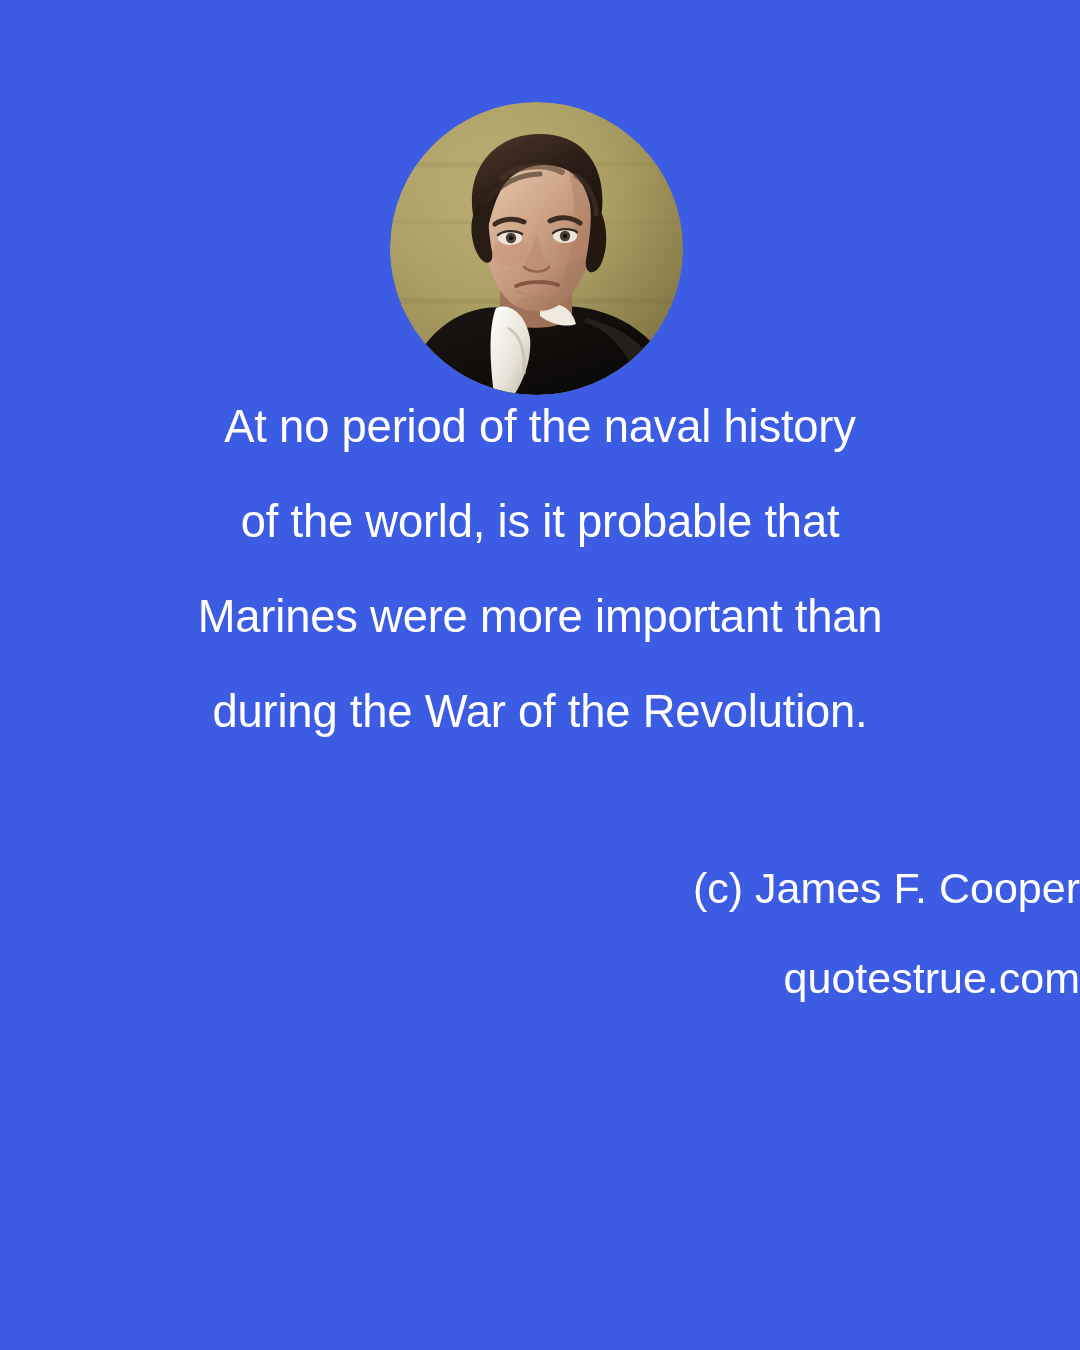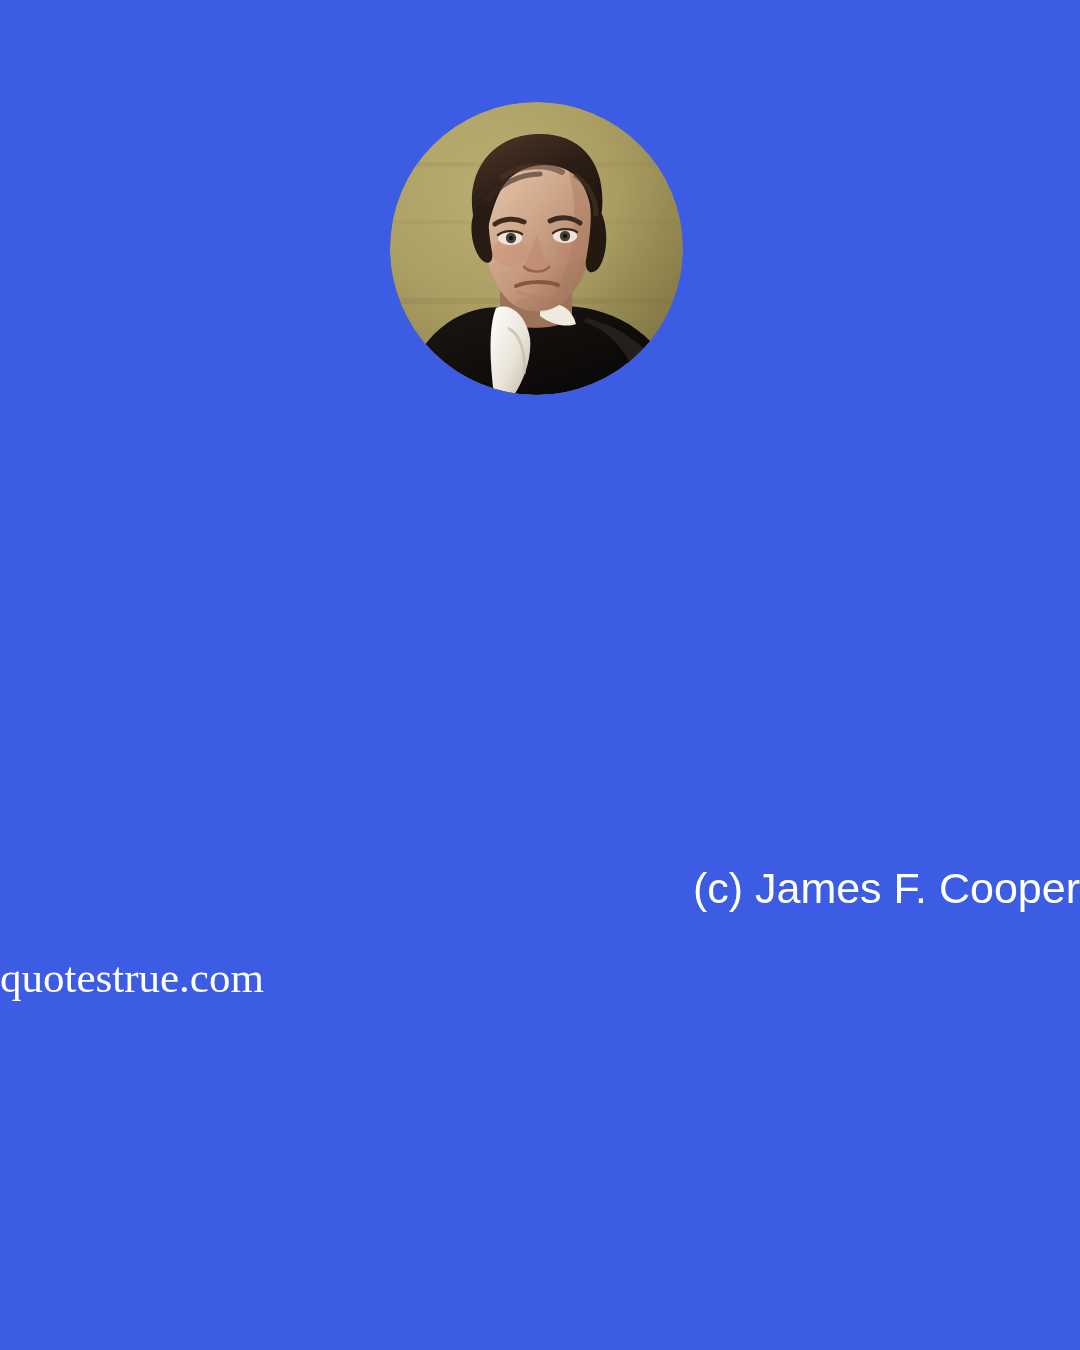--- a/index.html
+++ b/index.html
@@ -70,27 +70,26 @@
     font-weight: 400;
     white-space: nowrap;
   }
 
   
   #site-name {
     position: absolute;
     left: 0;
     top: 952px;
     width: 1080px;
-    text-align: left;
+    text-align: right;
     color: #FFFFFF;
     font-size: 43px;
     line-height: 52px;
     font-weight: 400;
     white-space: nowrap;
-    font-family: Liberation Serif, serif;
   }
 </style>
 </head>
 <body>
 
 <div id="quote-card">
 
   <div id="author-portrait">
     <svg viewBox="0 0 293 293" xmlns="http://www.w3.org/2000/svg" aria-hidden="true">
       <defs>
@@ -192,18 +191,24 @@
         <path d="M 134 165 C 140 171 154 171 159 165" stroke="#96654E" stroke-width="2.6" fill="none" stroke-linecap="round"></path>
 
         <path d="M 126 184 C 138 179 156 179 168 183" stroke="#8A5442" stroke-width="4" fill="none" stroke-linecap="round"></path>
         <path d="M 128 190 C 140 195 156 194 166 189" stroke="#B98470" stroke-width="2.5" fill="none" stroke-linecap="round" opacity="0.7"></path>
 
         <ellipse cx="146" cy="202" rx="20" ry="8" fill="#A77A5F" opacity="0.3"></ellipse>
       </g>
     </svg>
   </div>
 
+  <div id="quote-text">
+    <span class="quote-line">At no period of the naval history</span>
+    <span class="quote-line">of the world, is it probable that</span>
+    <span class="quote-line">Marines were more important than</span>
+    <span class="quote-line">during the War of the Revolution.</span>
+  </div>
 
   <div id="attribution">(c) James F. Cooper</div>
 
   <div id="site-name">quotestrue.com</div>
 
 </div>
 
 </body></html>

